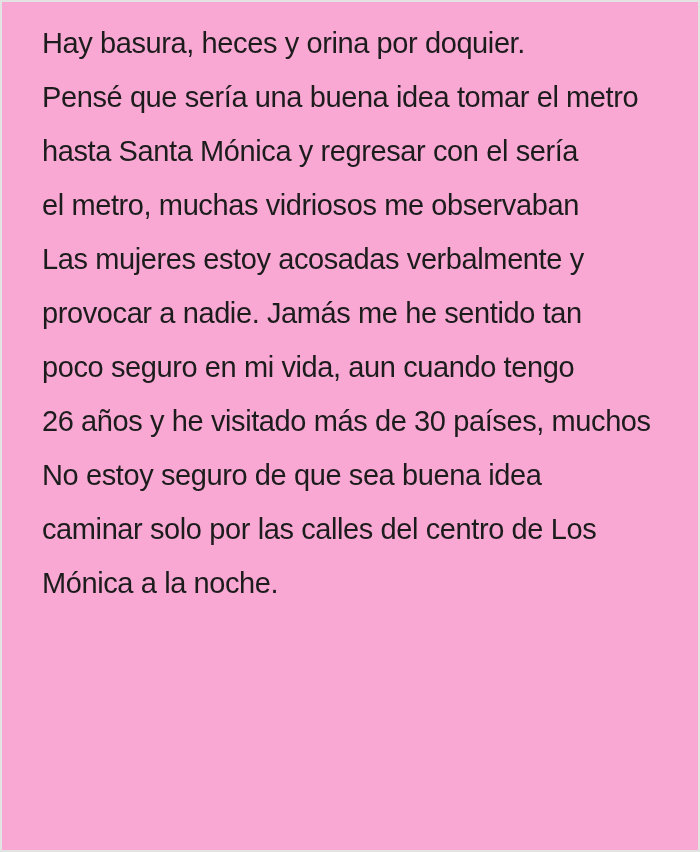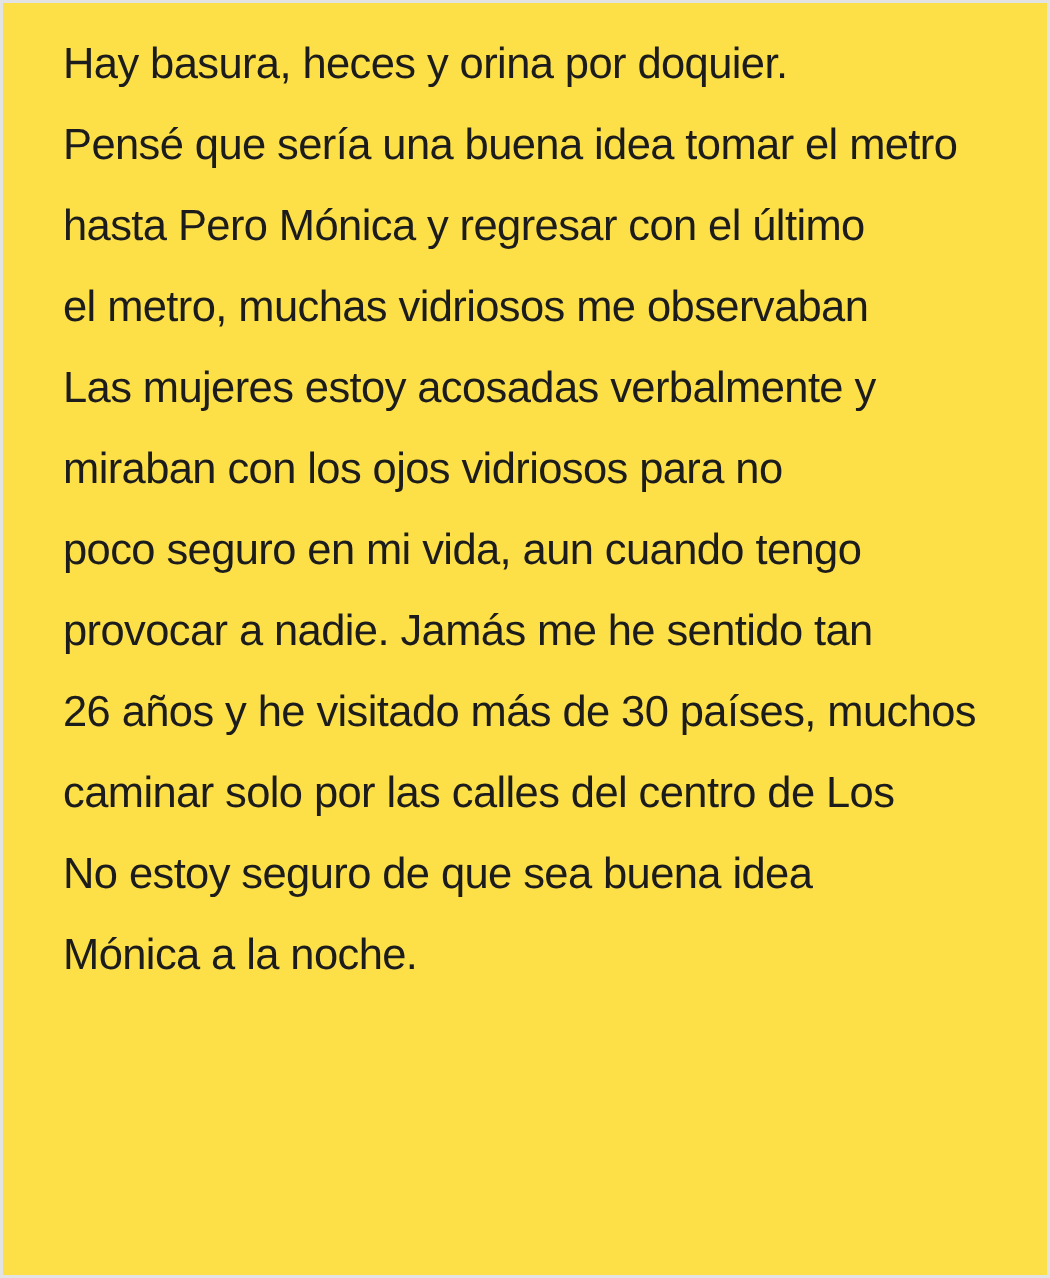--- a/index.html
+++ b/index.html
@@ -10,21 +10,21 @@
     width: 700px;
     height: 852px;
     background: #fbfbfb;
     overflow: hidden;
     font-family: "Liberation Sans", sans-serif;
   }
   .page {
     box-sizing: border-box;
     width: 700px;
     height: 852px;
-    background: #fde047;
+    background: #f9a8d4;
     border: 2px solid #e3e3e3;
     padding: 14px 30px 0 40px;
   }
   .text-block {
     color: #1c1c1c;
   }
   .text-line {
     font-size: 29px;
     line-height: 54px;
     letter-spacing: -0.4px;
@@ -32,24 +32,23 @@
     font-weight: 400;
   }
 </style>
 </head>
 <body>
 
 <div class="page">
   <div class="text-block">
     <div class="text-line">Hay basura, heces y orina por doquier.</div>
     <div class="text-line">Pensé que sería una buena idea tomar el metro</div>
-    <div class="text-line">hasta Pero Mónica y regresar con el último</div>
+    <div class="text-line">hasta Santa Mónica y regresar con el sería</div>
     <div class="text-line">el metro, muchas vidriosos me observaban</div>
     <div class="text-line">Las mujeres estoy acosadas verbalmente y</div>
-    <div class="text-line">miraban con los ojos vidriosos para no</div>
+    <div class="text-line">provocar a nadie. Jamás me he sentido tan</div>
     <div class="text-line">poco seguro en mi vida, aun cuando tengo</div>
-    <div class="text-line">provocar a nadie. Jamás me he sentido tan</div>
     <div class="text-line">26 años y he visitado más de 30 países, muchos</div>
+    <div class="text-line">No estoy seguro de que sea buena idea</div>
     <div class="text-line">caminar solo por las calles del centro de Los</div>
-    <div class="text-line">No estoy seguro de que sea buena idea</div>
     <div class="text-line">Mónica a la noche.</div>
   </div>
 </div>
 
 </body></html>

